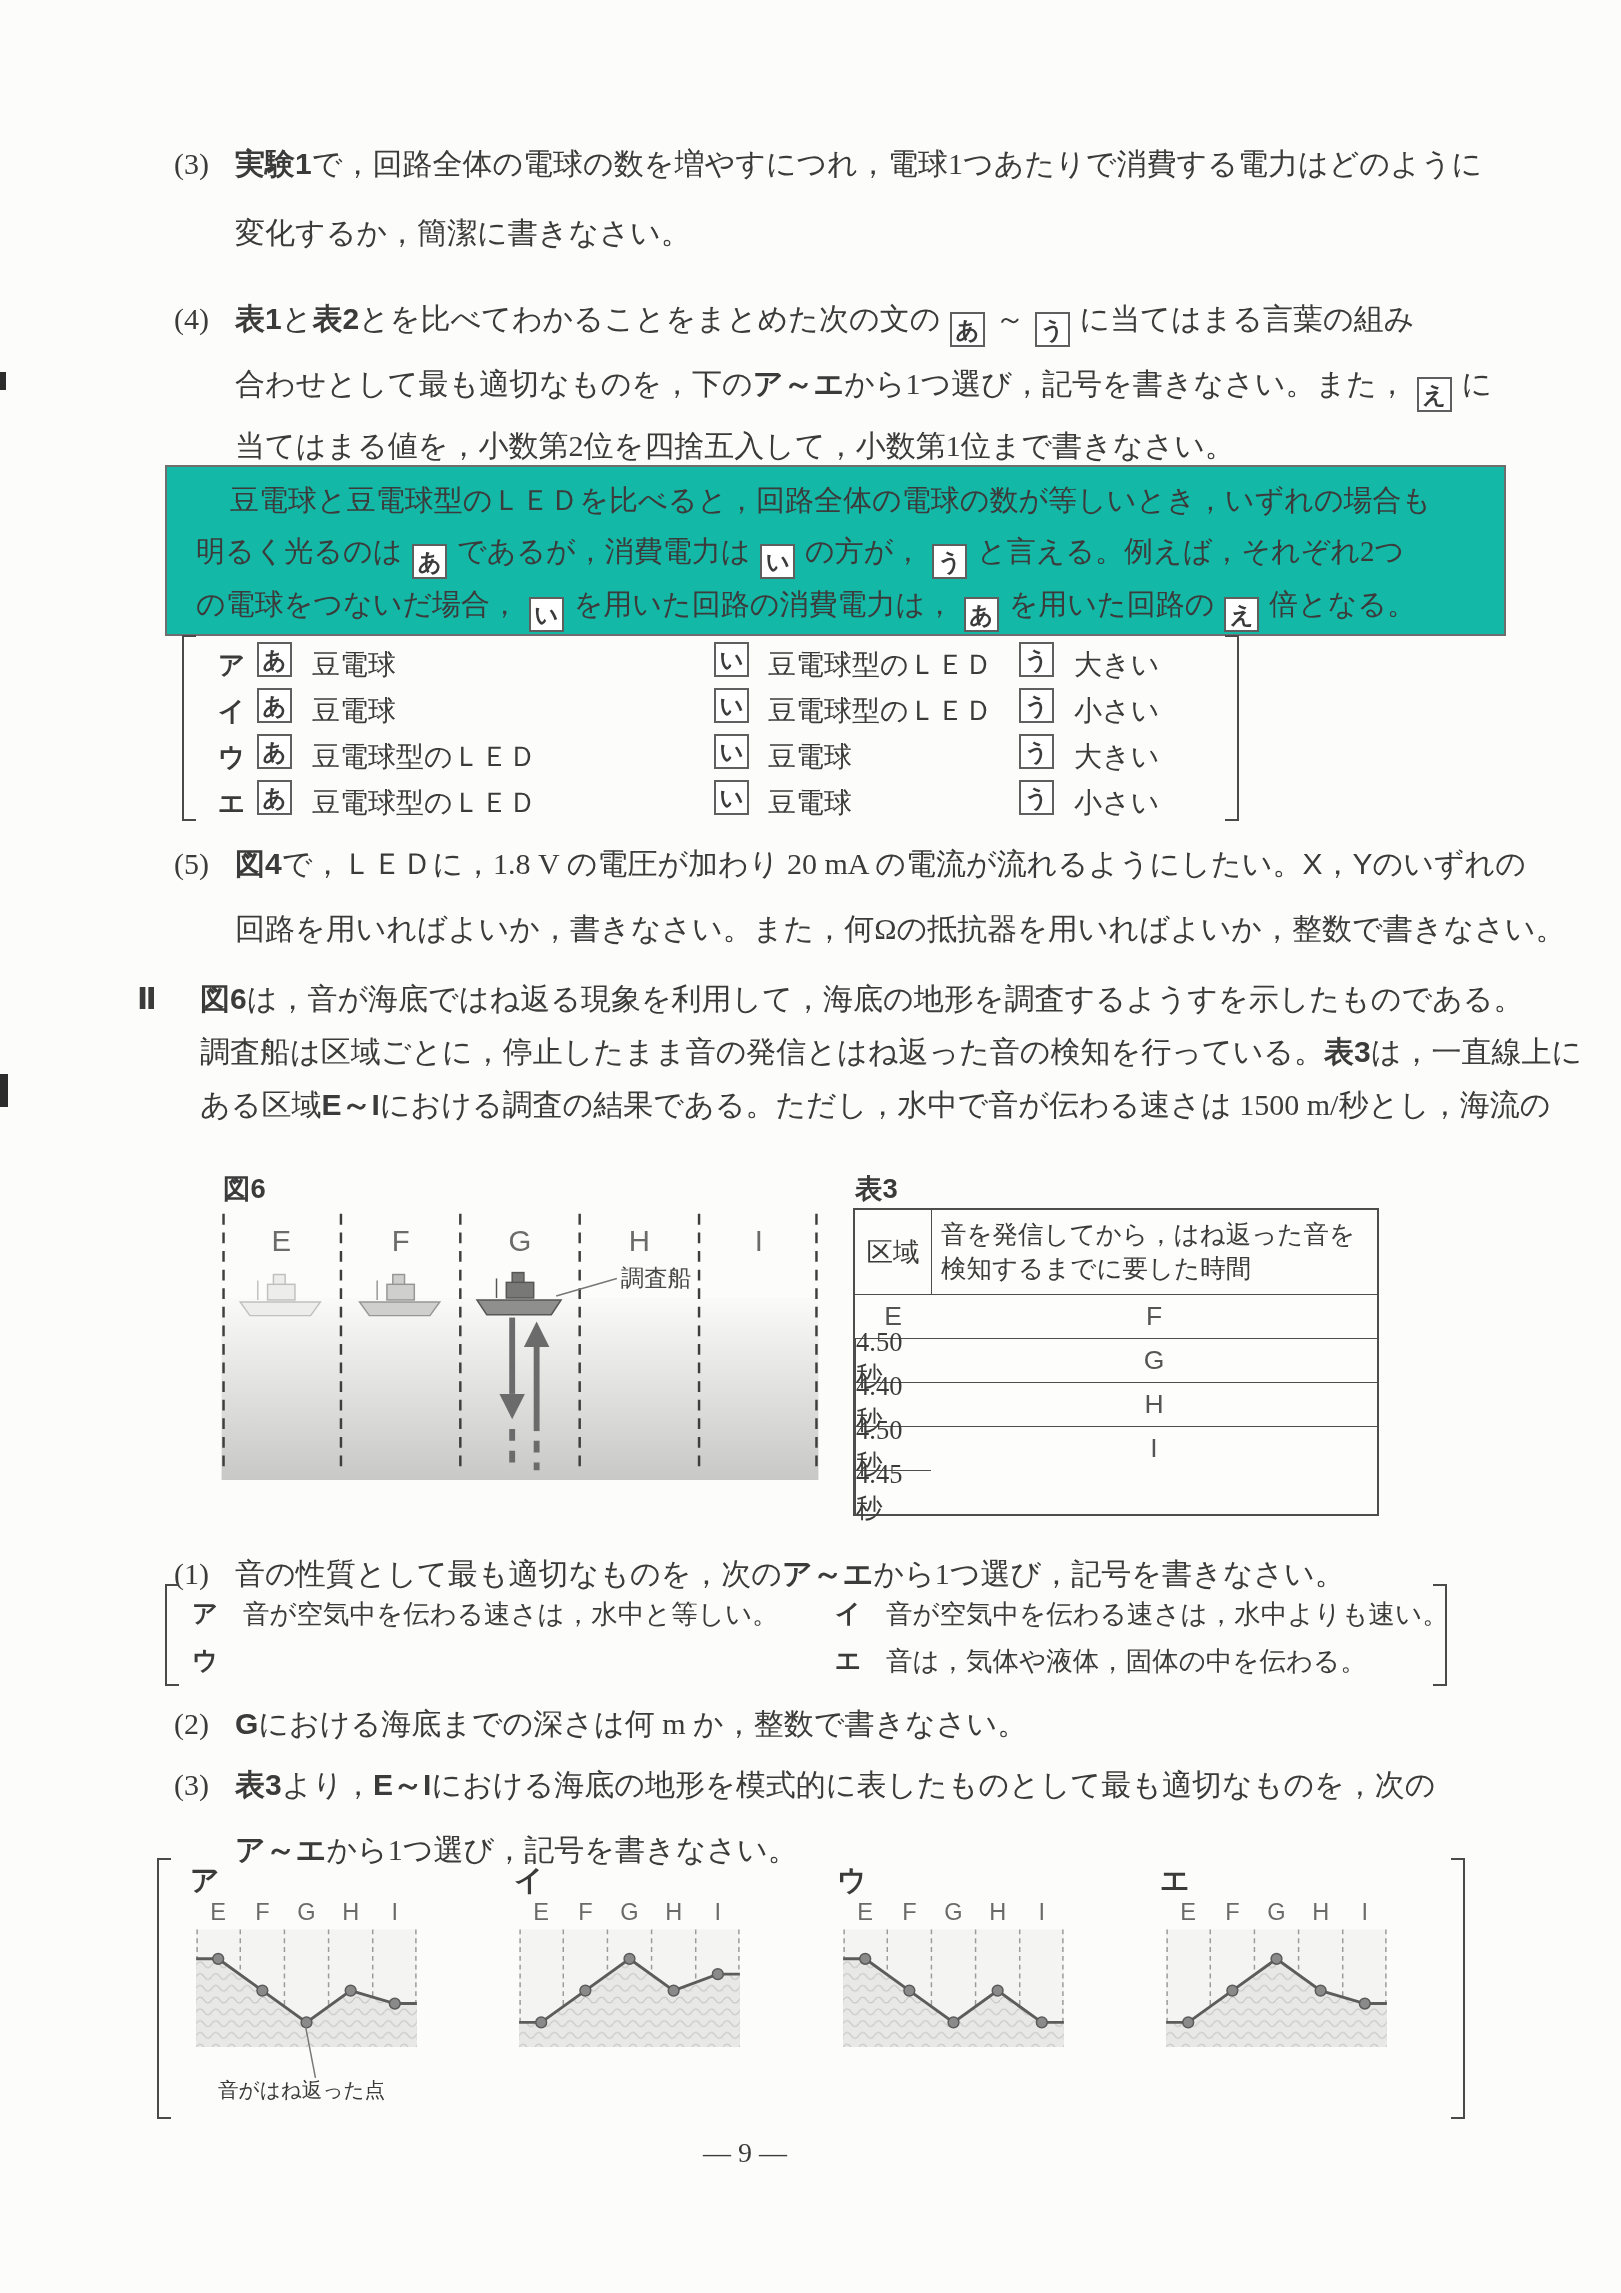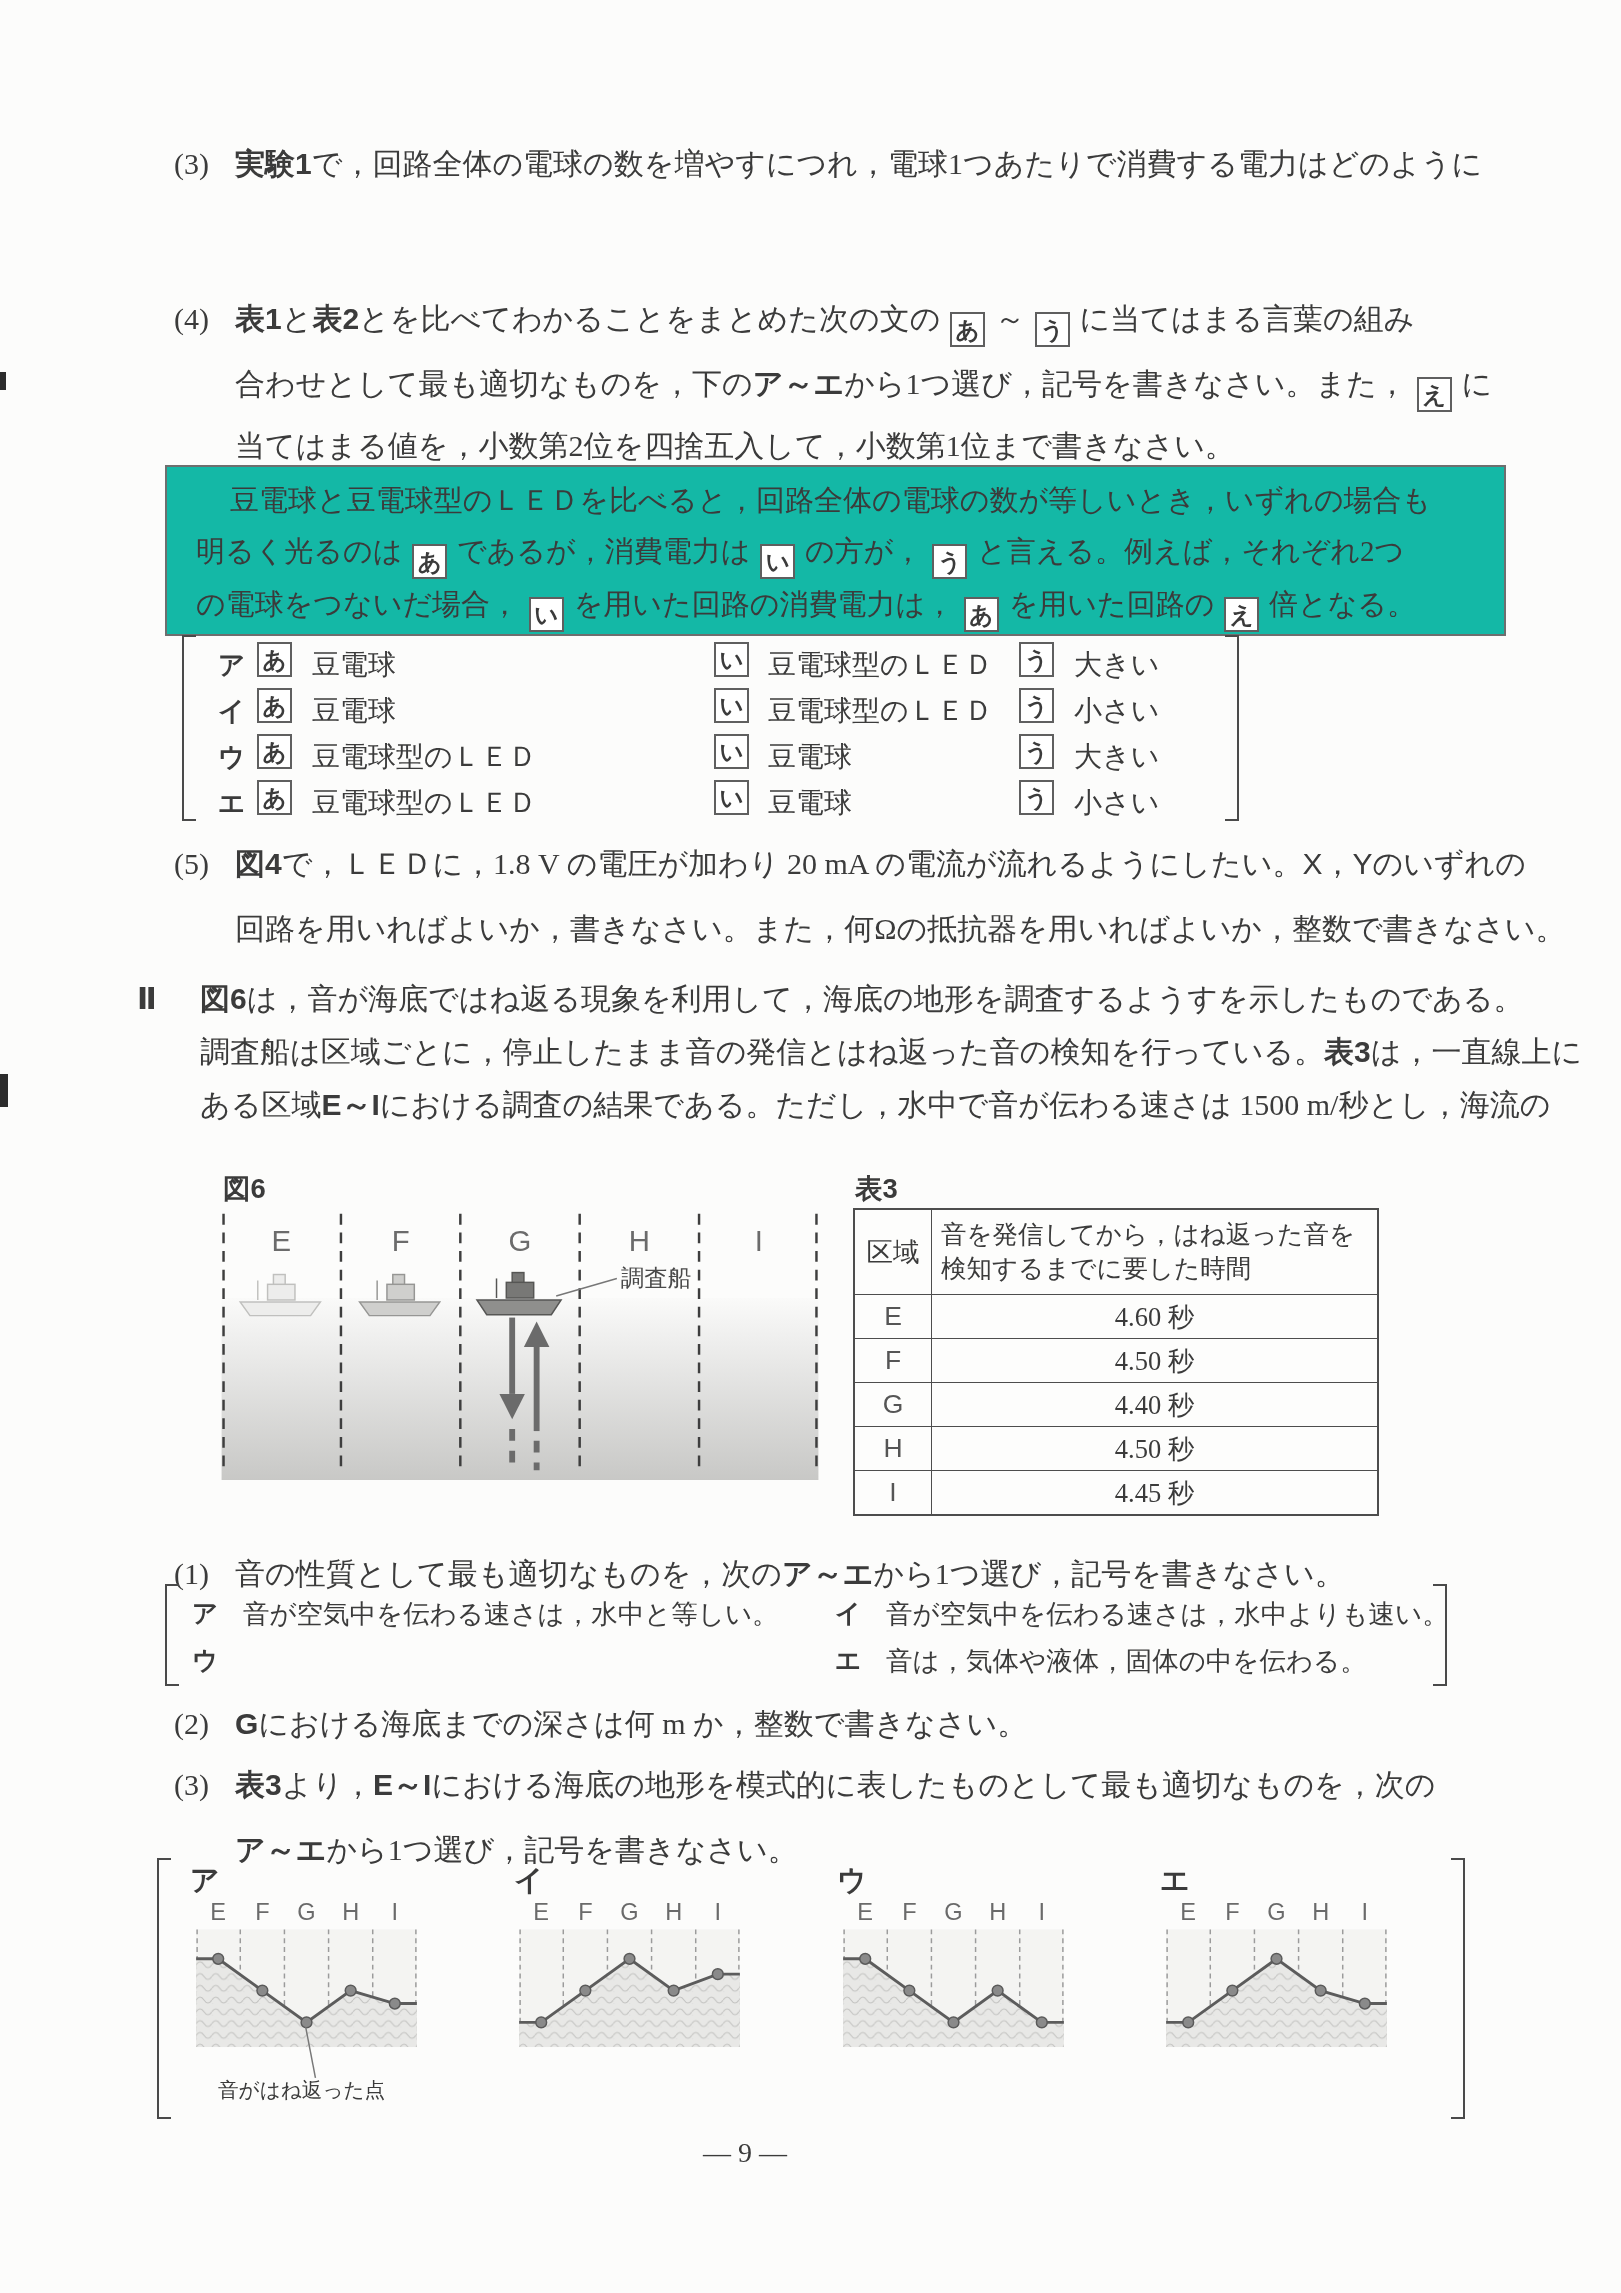--- a/index.html
+++ b/index.html
@@ -34,20 +34,21 @@
 </head>
 <body>
 
 <div class="page">
 
   <div class="scan-mark" style="top:372px;width:5.9px;height:17.6px;"></div>
   <div class="scan-mark" style="top:1074px;width:7.8px;height:33px;"></div>
 
   <div class="t" style="left:174px;top:145px;">(3)</div>
   <div class="t" style="left:235px;top:145px;"><span class="g">実験1</span><span>で，回路全体の電球の数を増やすにつれ，電球1つあたりで消費する電力はどのように</span></div>
+  <div class="t" style="left:235px;top:214px;">変化するか，簡潔に書きなさい。</div>
 
   <div class="t" style="left:174px;top:300px;">(4)</div>
   <div class="t" style="left:235px;top:300px;">
     <span class="g">表1</span><span>と</span><span class="g">表2</span><span>とを比べてわかることをまとめた次の文の</span><span class="kbox">あ</span><span>～</span><span class="kbox">う</span><span>に当てはまる言葉の組み</span>
   </div>
   <div class="t" style="left:235px;top:365px;">
     <span>合わせとして最も適切なものを，下の</span><span class="g">ア～エ</span><span>から1つ選び，記号を書きなさい。また，</span><span class="kbox">え</span><span>に</span>
   </div>
   <div class="t" style="left:235px;top:427px;">当てはまる値を，小数第2位を四捨五入して，小数第1位まで書きなさい。</div>
 
@@ -172,21 +173,20 @@
   </svg>
 
   <div class="t g" style="left:855px;top:1172px;font-size:27.4px;">表3</div>
   <div class="tbl">
     <div class="cell" style="font-size:26.5px;">区域</div>
     <div class="cell col2 hdr2">
       <div>音を発信してから，はね返った音を</div>
       <div>検知するまでに要した時間</div>
     </div>
     <div class="cell rT regL">E</div>
-    <div class="cell rT col2 timeV">4.60 秒</div>
     <div class="cell rT regL">F</div>
     <div class="cell rT col2 timeV">4.50 秒</div>
     <div class="cell rT regL">G</div>
     <div class="cell rT col2 timeV">4.40 秒</div>
     <div class="cell rT regL">H</div>
     <div class="cell rT col2 timeV">4.50 秒</div>
     <div class="cell rT regL">I</div>
     <div class="cell rT col2 timeV">4.45 秒</div>
   </div>
 

